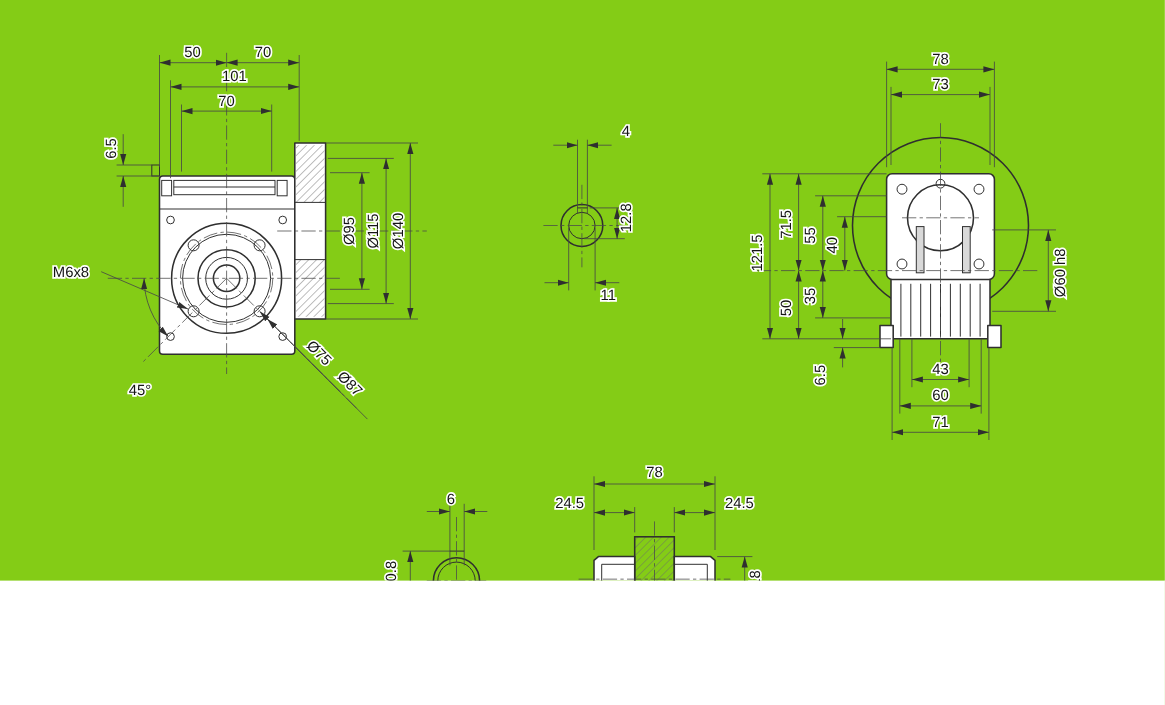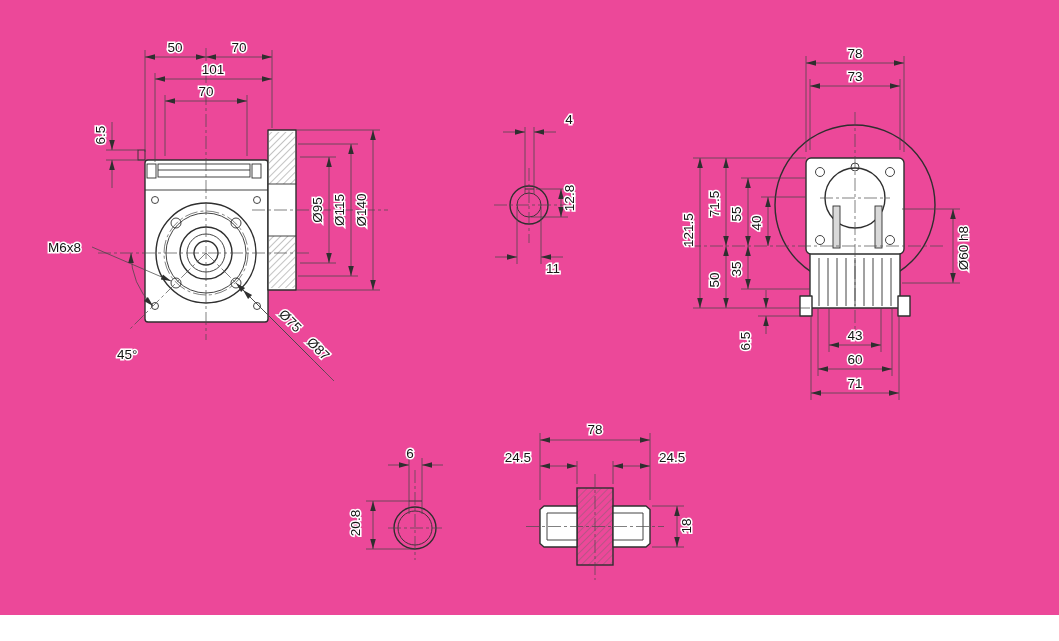--- a/index.html
+++ b/index.html
@@ -1,16 +1,16 @@
 <!DOCTYPE html>
 <html><head>
 <meta charset="utf-8">
 <style>
   html,body{margin:0;padding:0;background:#ffffff;}
-  .page{position:relative;width:1059px;height:615px;background:#ec4899;overflow:hidden;}
+  .page{position:relative;width:1059px;height:528px;background:#84cc16;overflow:hidden;}
   svg{display:block;}
   .obj{stroke:#2f2f2f;stroke-width:1.4;fill:none;stroke-linejoin:round;}
   .objf{stroke:#2f2f2f;stroke-width:1.4;fill:#ffffff;stroke-linejoin:round;}
   .thin{stroke:#2f2f2f;stroke-width:0.9;fill:none;}
   .ext{stroke:#474747;stroke-width:0.75;fill:none;}
   .dim{stroke:#474747;stroke-width:0.75;fill:none;}
   .cl{stroke:#4a4a4a;stroke-width:0.7;fill:none;stroke-dasharray:13 3 3 3;}
   text{text-anchor:middle;}
   .dimt{font:13.5px "Liberation Sans", sans-serif;fill:#141414;paint-order:stroke;stroke:#ffffff;stroke-width:3px;}
   .ts{text-anchor:start;}

